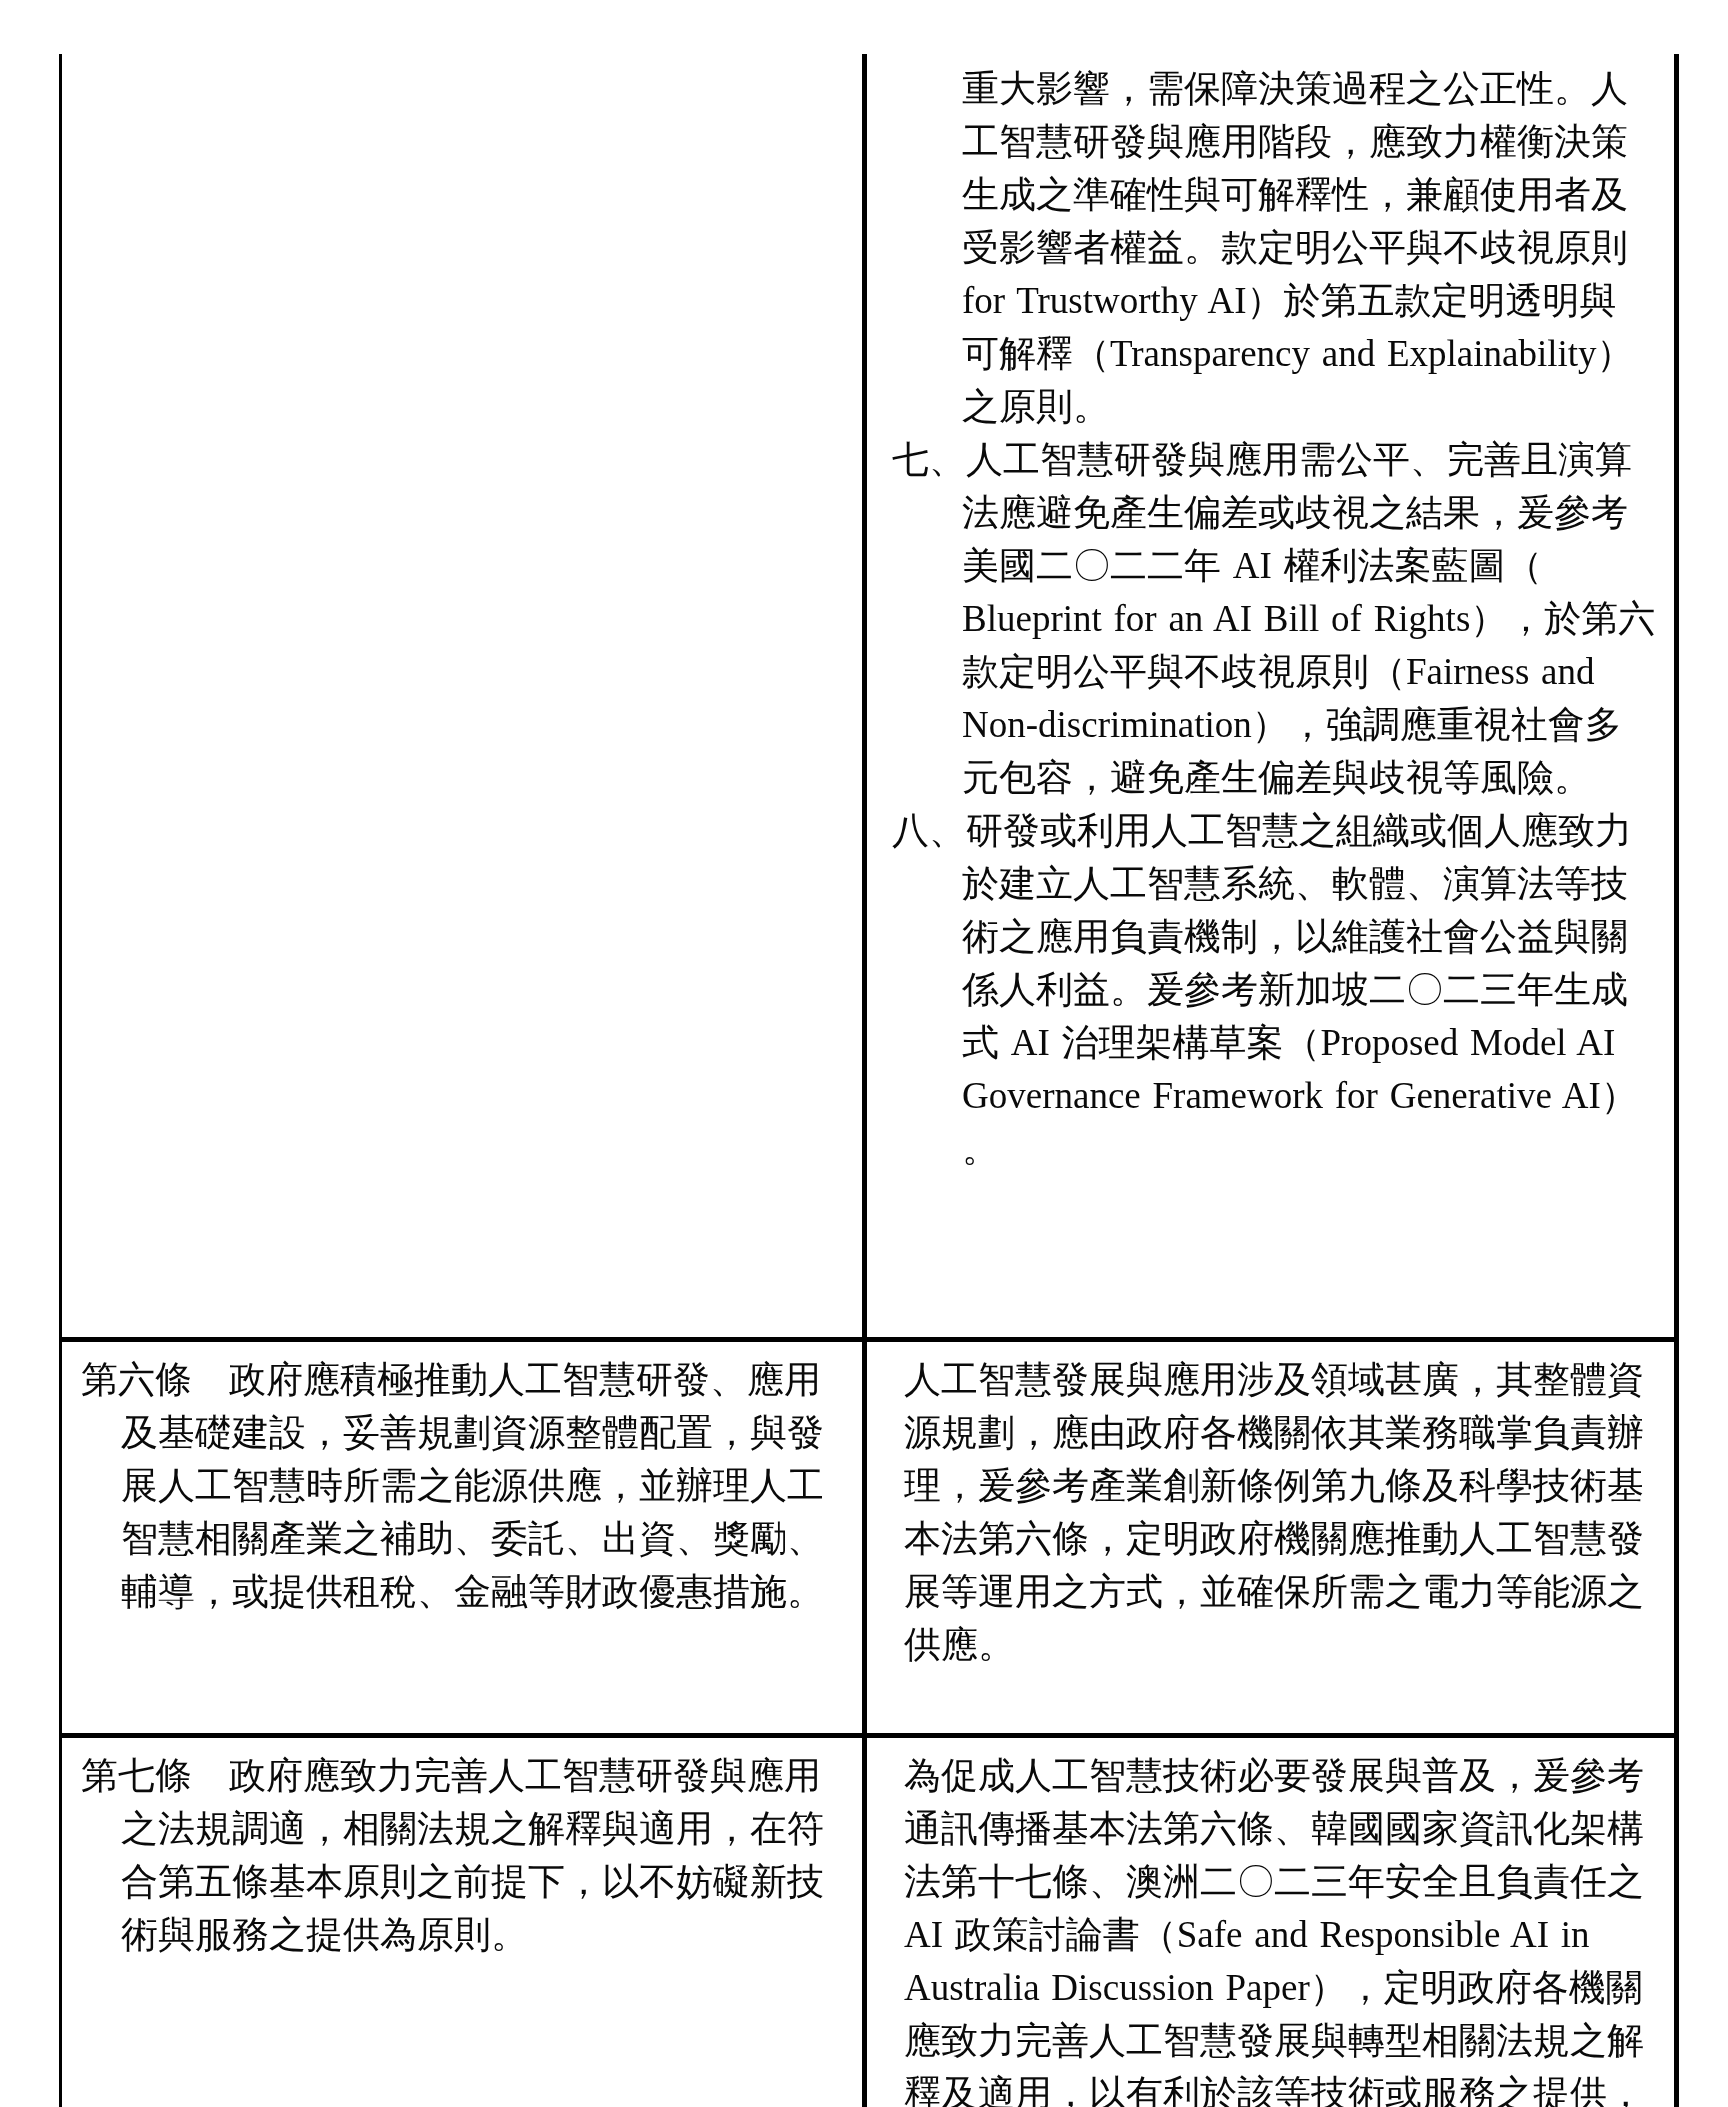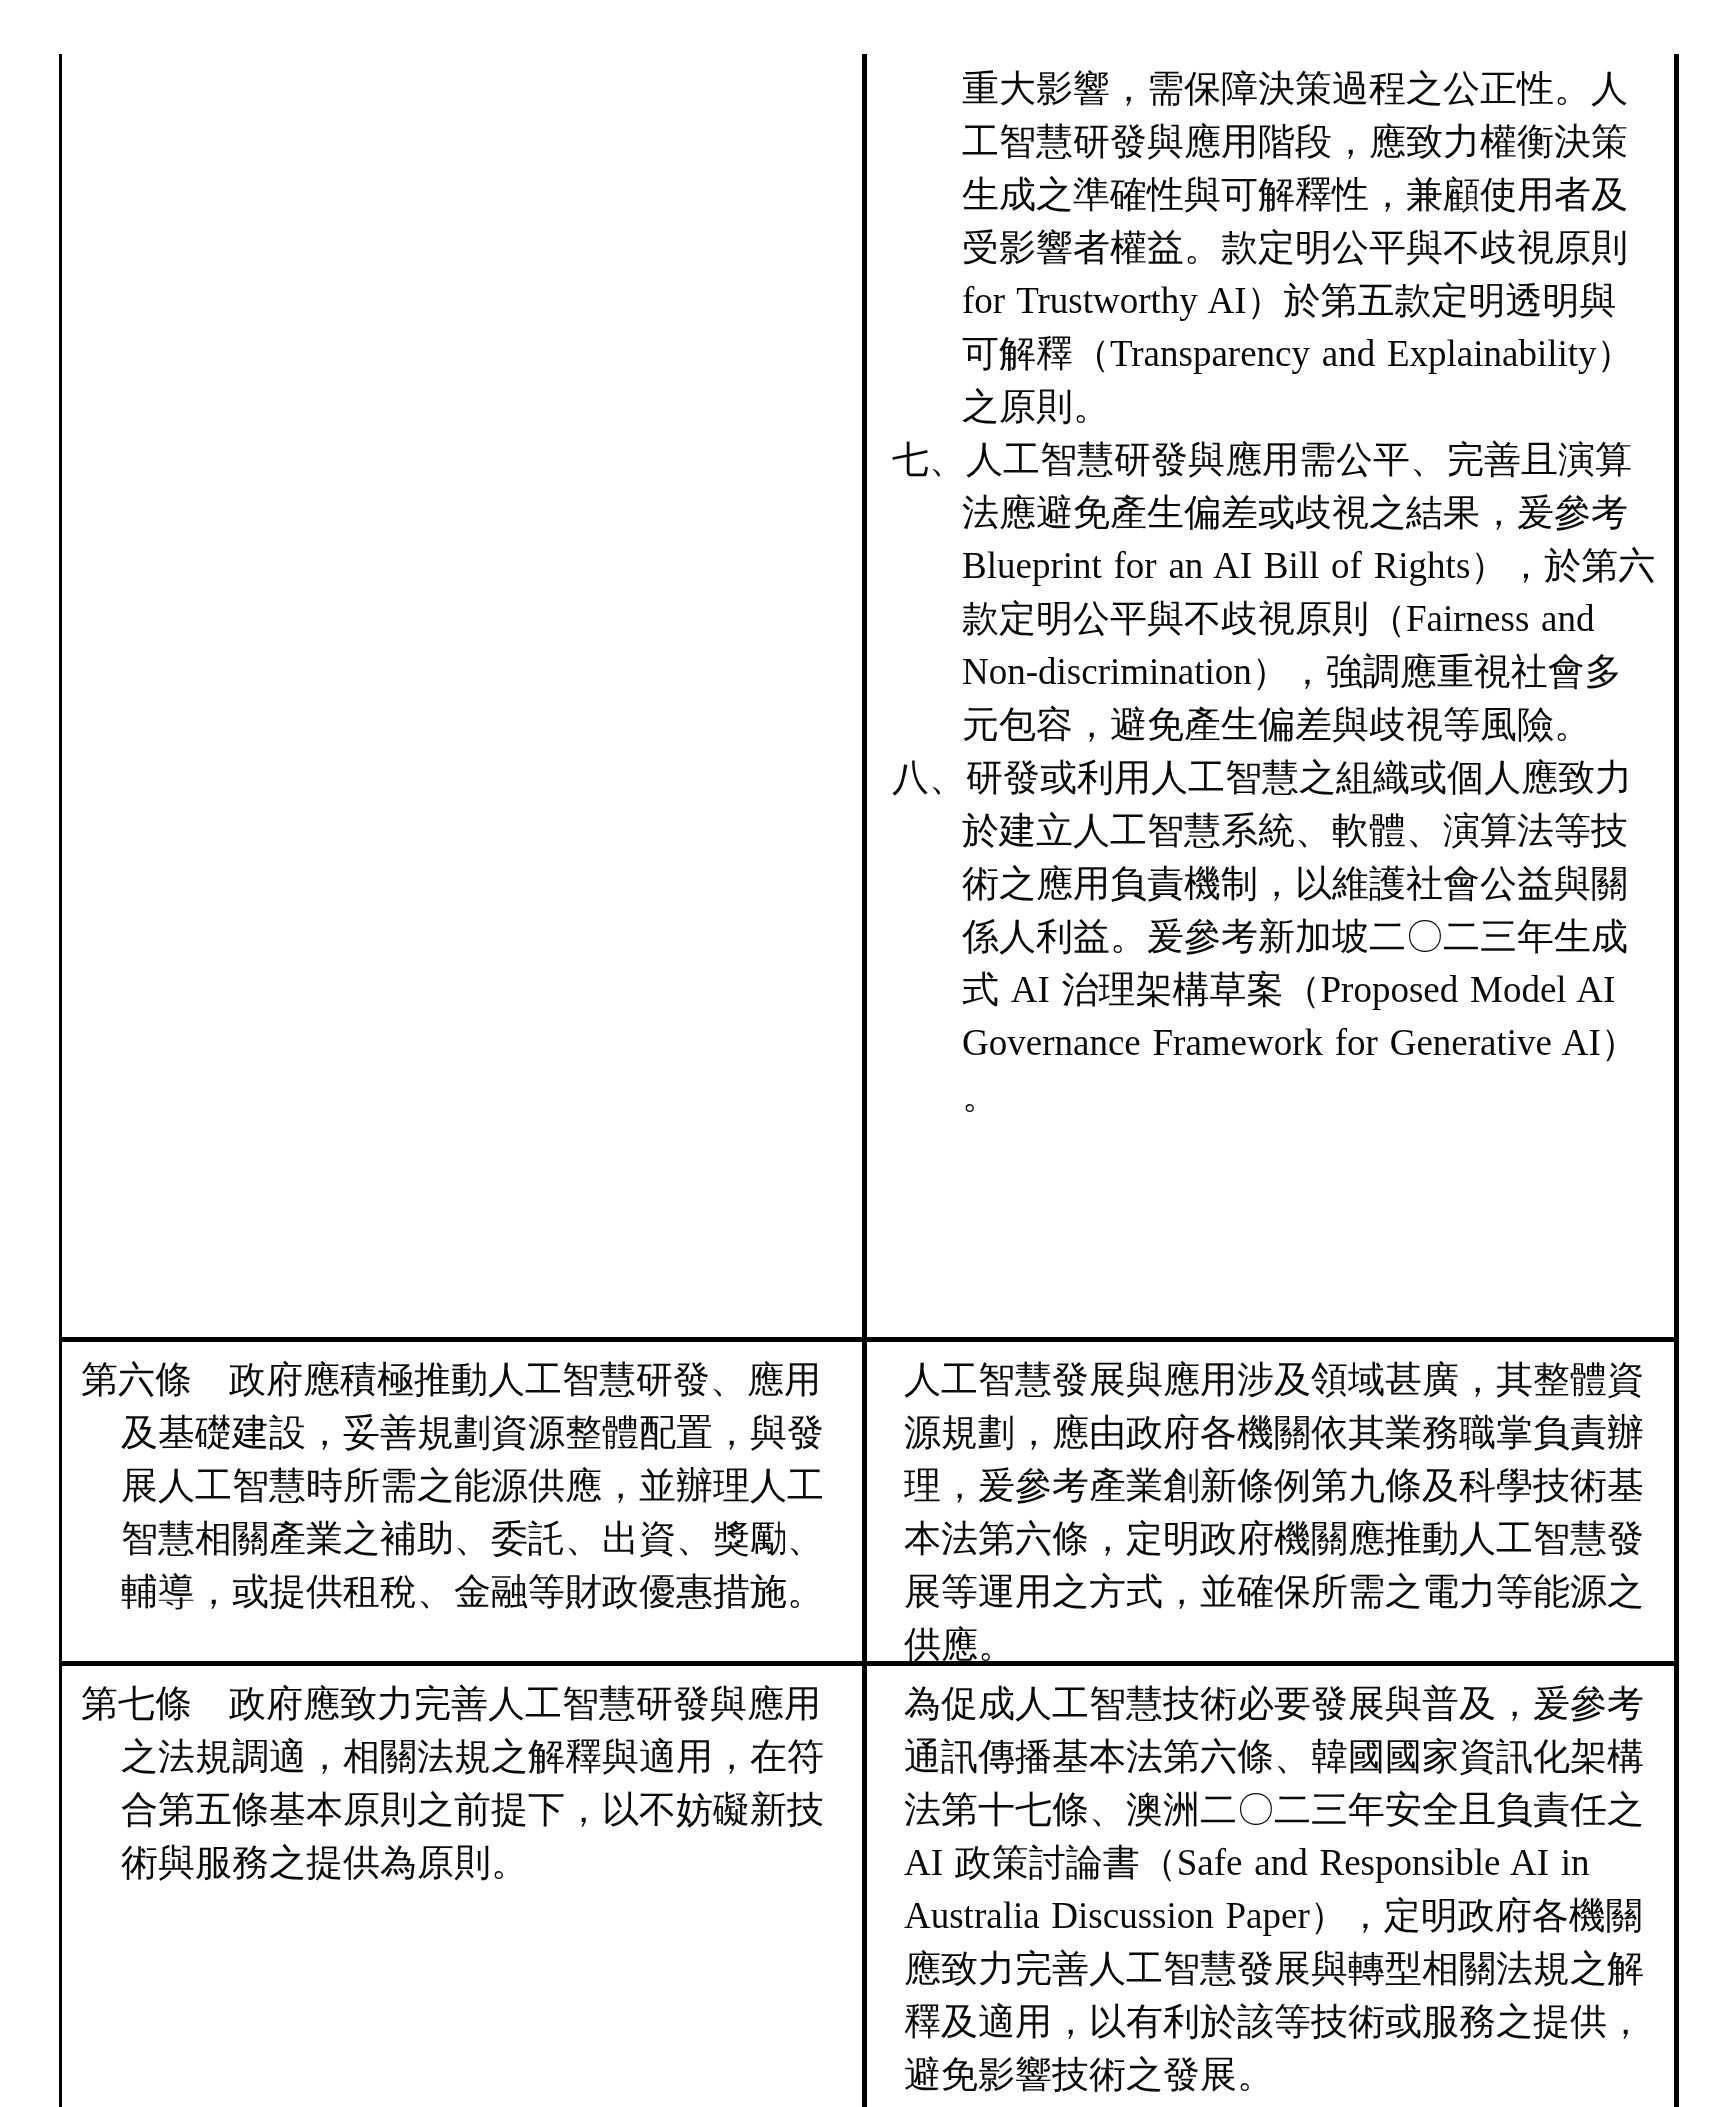--- a/index.html
+++ b/index.html
@@ -14,21 +14,21 @@
   .page{position:absolute;inset:0;background:#ffffff;}
   .ctable{
     position:absolute;left:59px;top:54px;width:1620px;
     box-sizing:border-box;
     border-left:3.4px solid #000;
     border-right:5.9px solid #000;
   }
   .trow{display:flex;box-sizing:border-box;align-items:stretch;}
   .trow + .trow{border-top:5px solid #000;}
   .r1{height:1283px;}
-  .r2{height:324px;}
+  .r2{height:396px;}
   .r3{height:453px;}
   .cell{box-sizing:border-box;overflow:hidden;}
   .cell-left{
     width:805px;flex:0 0 805px;
     border-right:5.9px solid #000;
     padding:11px 17px 0 19px;
   }
   .cell-right{flex:1;padding:11px 2px 0 25px;}
   .r1 .cell{padding-top:8.4px;}
   .line{
@@ -55,20 +55,21 @@
       <div class="cell cell-right">
           <div class="line ind-cont">重大影響，需保障決策過程之公正性。人</div>
           <div class="line ind-cont">工智慧研發與應用階段，應致力權衡決策</div>
           <div class="line ind-cont">生成之準確性與可解釋性，兼顧使用者及</div>
           <div class="line ind-cont">受影響者權益。款定明公平與不歧視原則</div>
           <div class="line ind-cont">for Trustworthy AI）於第五款定明透明與</div>
           <div class="line ind-cont">可解釋（Transparency and Explainability）</div>
           <div class="line ind-cont">之原則。</div>
           <div class="line ind-item">七、人工智慧研發與應用需公平、完善且演算</div>
           <div class="line ind-cont">法應避免產生偏差或歧視之結果，爰參考</div>
+          <div class="line ind-cont">美國二〇二二年 AI 權利法案藍圖（</div>
           <div class="line ind-cont">Blueprint for an AI Bill of Rights），於第六</div>
           <div class="line ind-cont">款定明公平與不歧視原則（Fairness and</div>
           <div class="line ind-cont">Non-discrimination），強調應重視社會多</div>
           <div class="line ind-cont">元包容，避免產生偏差與歧視等風險。</div>
           <div class="line ind-item">八、研發或利用人工智慧之組織或個人應致力</div>
           <div class="line ind-cont">於建立人工智慧系統、軟體、演算法等技</div>
           <div class="line ind-cont">術之應用負責機制，以維護社會公益與關</div>
           <div class="line ind-cont">係人利益。爰參考新加坡二〇二三年生成</div>
           <div class="line ind-cont">式 AI 治理架構草案（Proposed Model AI</div>
           <div class="line ind-cont">Governance Framework for Generative AI）</div>

